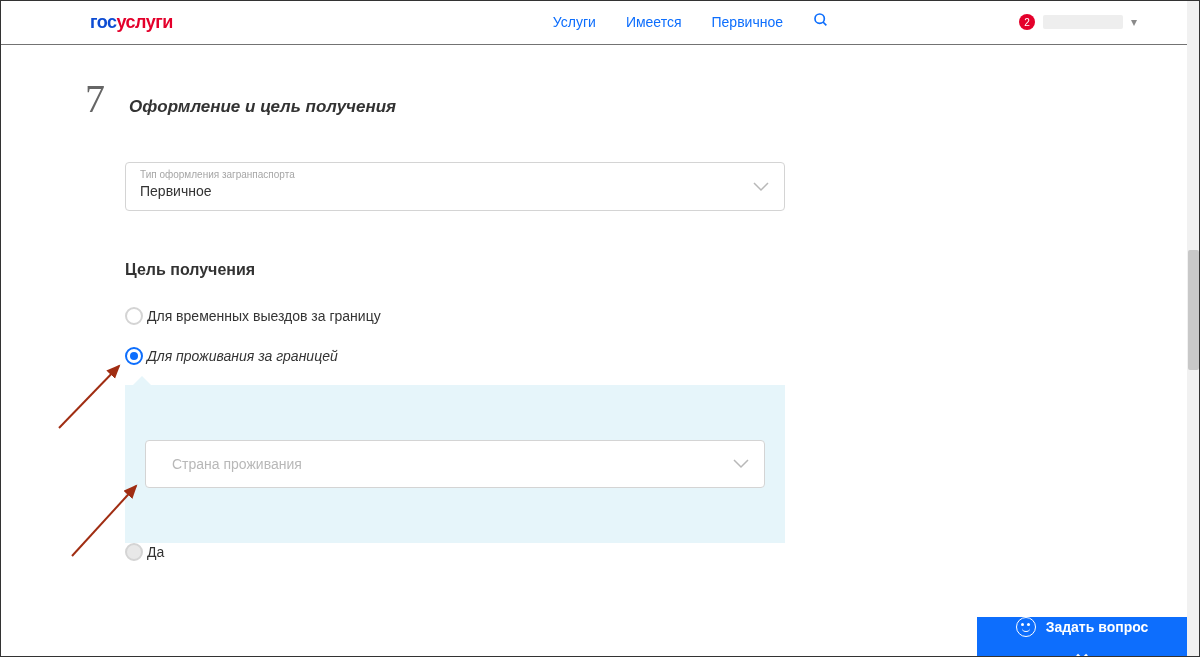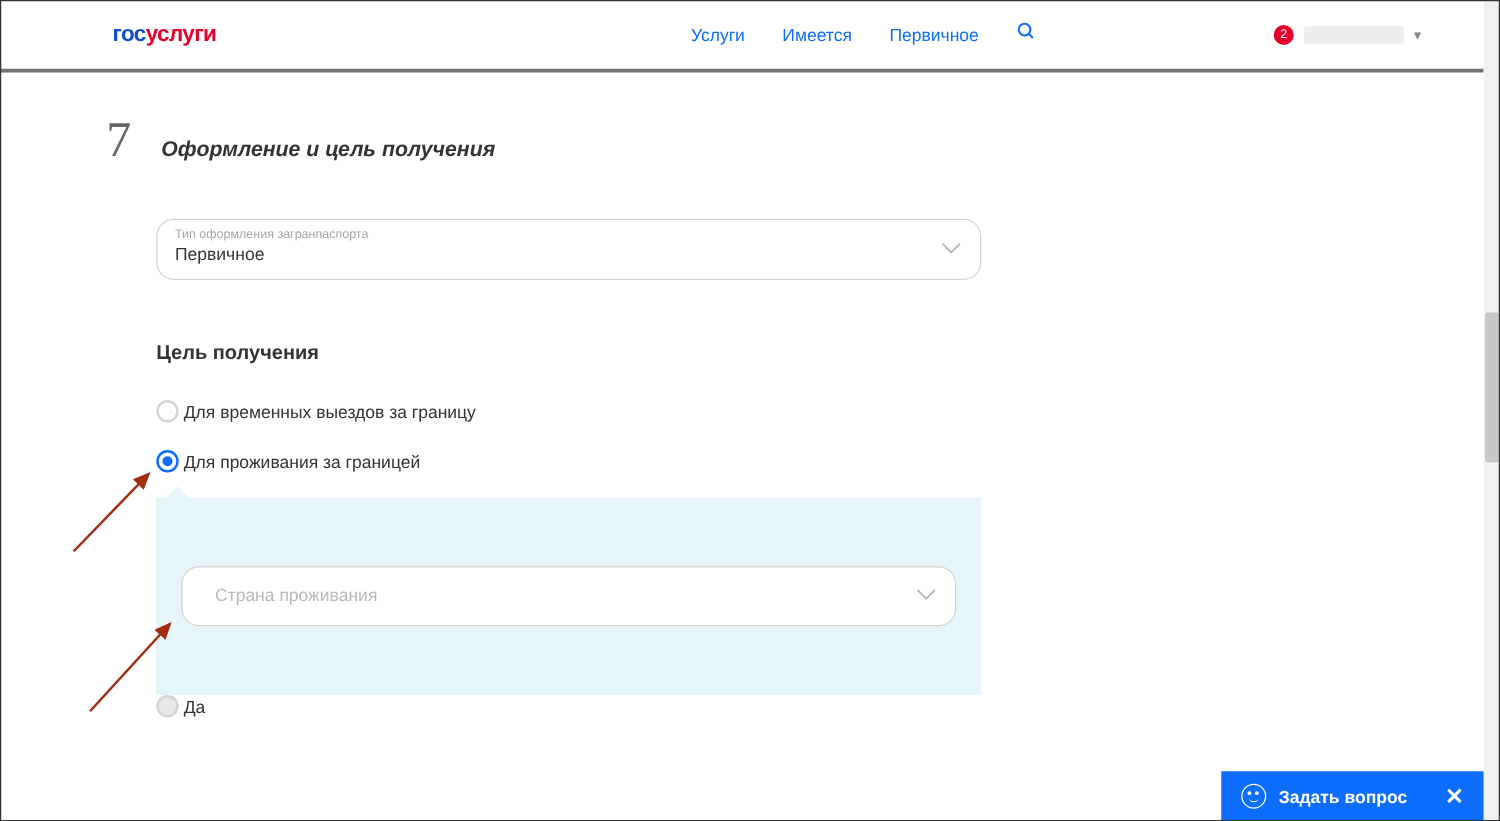--- a/index.html
+++ b/index.html
@@ -12,22 +12,22 @@
     position: relative;
     overflow: hidden;
   }
   .viewport {
     width: 1187px;
     height: 657px;
     overflow: hidden;
     position: relative;
   }
   .header {
-    height: 58px;
-    border-bottom: 3px solid #737373;
+    height: 45px;
+    border-bottom: 1px solid #737373;
     display: flex;
     align-items: center;
     padding: 0 20px 0 90px;
     justify-content: space-between;
   }
   .logo {
     font-weight: bold;
     font-size: 18px;
     letter-spacing: -0.5px;
   }
@@ -83,21 +83,21 @@
     font-family: Georgia, serif;
     width: 30px;
     text-align: right;
   }
   .step-title { font-size: 17px; font-weight: bold; color: #333; font-style: italic; }
 
   .field-group { margin-left: 50px; width: 660px; position: relative; }
 
   .select-box {
     border: 1px solid #d4d4d4;
-    border-radius: 14px;
+    border-radius: 4px;
     padding: 6px 14px 10px 14px;
     position: relative;
     background: #fff;
     cursor: pointer;
   }
   .select-label { font-size: 10px; color: #a6a6a6; margin-bottom: 2px; display:block; }
   .select-value { font-size: 14px; color: #333; text-align: right; }
   .select-placeholder { font-size: 14px; color: #b8b8b8; }
   .select-chevron {
     position: absolute;
@@ -182,20 +182,21 @@
     color: #fff;
     display: flex;
     align-items: center;
     gap: 12px;
     padding: 0 16px;
     font-size: 14px;
     font-weight: bold;
     cursor: pointer;
     width: 210px;
     justify-content: space-between;
+    flex-direction: column;
   }
   .ask-left { display:flex; align-items:center; gap:10px; }
   .face-icon {
     width:20px;height:20px;border:1.5px solid #fff;border-radius:50%;
     position:relative;
   }
   .face-icon::before {
     content:'';position:absolute;width:3px;height:3px;background:#fff;border-radius:50%;
     top:5px;left:4px;box-shadow:6px 0 0 #fff;
   }
@@ -256,21 +257,21 @@
         </span>
       </div>
 
       <div class="section-label">Цель получения</div>
 
       <div class="radio-row">
         <span class="radio"></span>
         <span>Для временных выездов за границу</span>
       </div>
 
-      <div class="radio-row" style="margin-bottom:0;">
+      <div class="radio-row" style="margin-bottom:0;font-style:italic;">
         <span class="radio selected"></span>
         <span>Для проживания за границей</span>
       </div>
 
       <div class="highlight-panel">
         <div class="select-box">
           <span class="select-placeholder">Страна проживания</span>
           <span class="select-chevron">
             <svg width="16" height="10" viewBox="0 0 16 10" fill="none" stroke="currentColor" stroke-width="1.5">
                 <polyline points="1,1 8,8 15,1"></polyline>

